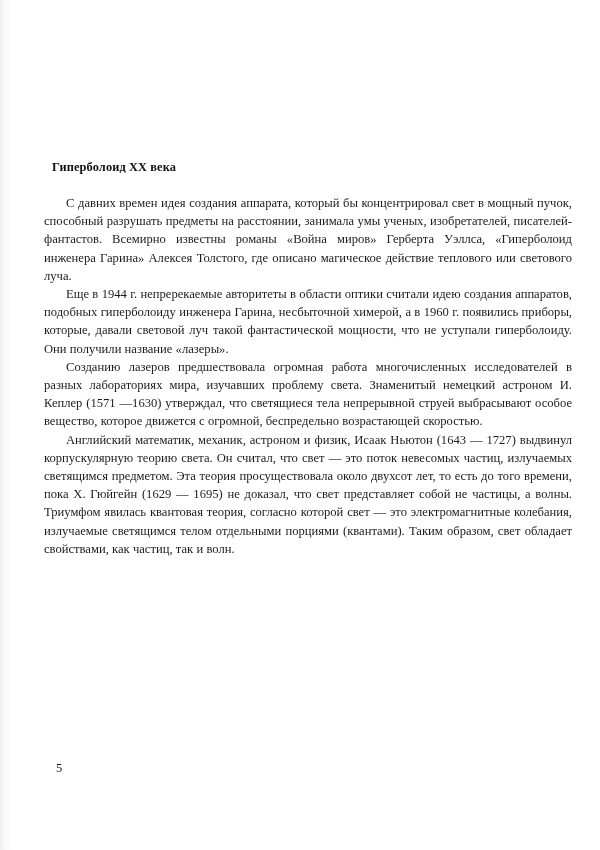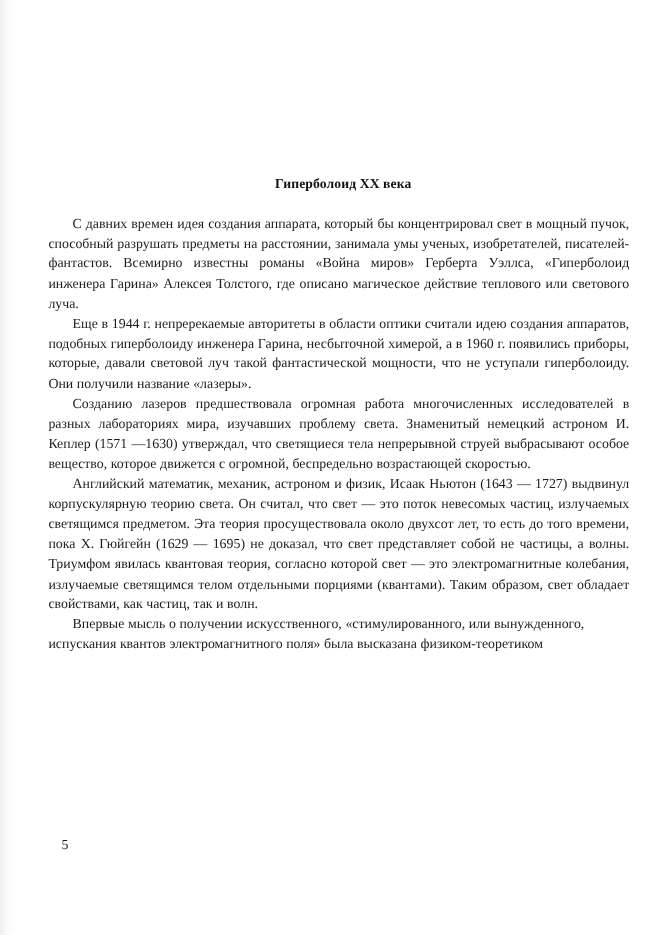--- a/index.html
+++ b/index.html
@@ -44,21 +44,20 @@
     width: 528px;
   }
 
   .doc-heading {
     font-size: 12.4px;
     font-weight: bold;
     line-height: 18px;
     margin: 0 0 0 8px;
     letter-spacing: 0.1px;
     color: #111111;
-    text-align: center;
   }
 
   .body-block {
     margin-top: 18px;
   }
 
   p.para {
     margin: 0;
     font-size: 12.6px;
     line-height: 18.2px;
@@ -92,20 +91,19 @@
 
   <div class="text-column">
 
     <h1 class="doc-heading">Гиперболоид XX века</h1>
 
     <div class="body-block">
       <p class="para">С давних времен идея создания аппарата, который бы концентрировал свет в мощный пучок, способный разрушать предметы на расстоянии, занимала умы ученых, изобретателей, писателей-фантастов. Всемирно известны романы «Война миров» Герберта Уэллса, «Гиперболоид инженера Гарина» Алексея Толстого, где описано магическое действие теплового или светового луча.</p>
       <p class="para">Еще в 1944 г. непререкаемые авторитеты в области оптики считали идею создания аппаратов, подобных гиперболоиду инженера Гарина, несбыточной химерой, а в 1960 г. появились приборы, которые, давали световой луч такой фантастической мощности, что не уступали гиперболоиду. Они получили название «лазеры».</p>
       <p class="para">Созданию лазеров предшествовала огромная работа многочисленных исследователей в разных лабораториях мира, изучавших проблему света. Знаменитый немецкий астроном И. Кеплер (1571 —1630) утверждал, что светящиеся тела непрерывной струей выбрасывают особое вещество, которое движется с огромной, беспредельно возрастающей скоростью.</p>
       <p class="para">Английский математик, механик, астроном и физик, Исаак Ньютон (1643 — 1727) выдвинул корпускулярную теорию света. Он считал, что свет — это поток невесомых частиц, излучаемых светящимся предметом. Эта теория просуществовала около двухсот лет, то есть до того времени, пока Х. Гюйгейн (1629 — 1695) не доказал, что свет представляет собой не частицы, а волны. Триумфом явилась квантовая теория, согласно которой свет — это электромагнитные колебания, излучаемые светящимся телом отдельными порциями (квантами). Таким образом, свет обладает свойствами, как частиц, так и волн.</p>
-      <p class="para last">Впервые мысль о получении искусственного, «стимулированного, или вынужденного, испускания квантов электромагнитного поля» была высказана физиком-теоретиком</p>
     </div>
 
   </div>
 
   <div class="page-number">5</div>
 
 </div>
 
 </body></html>

